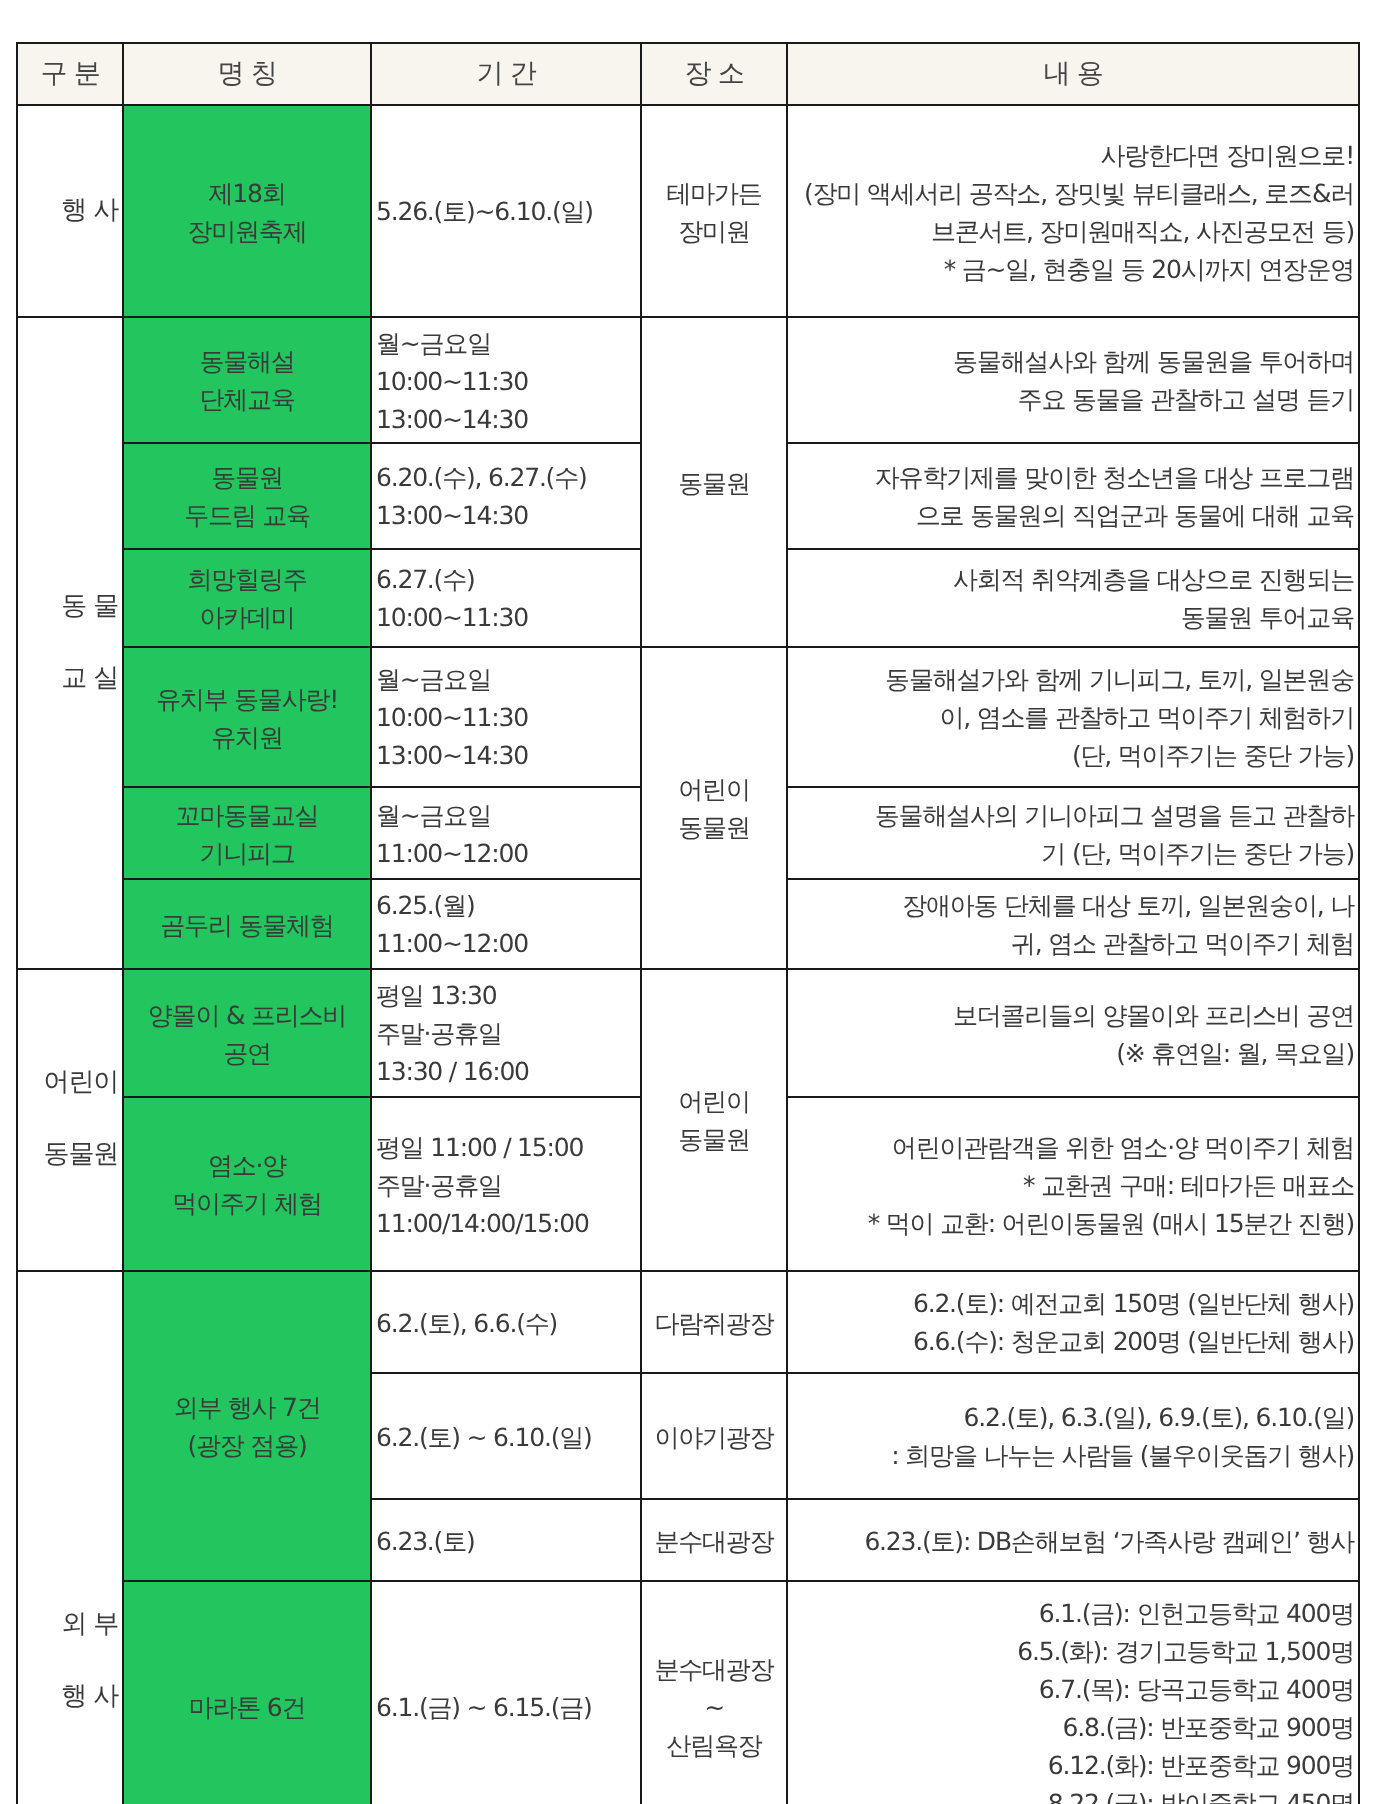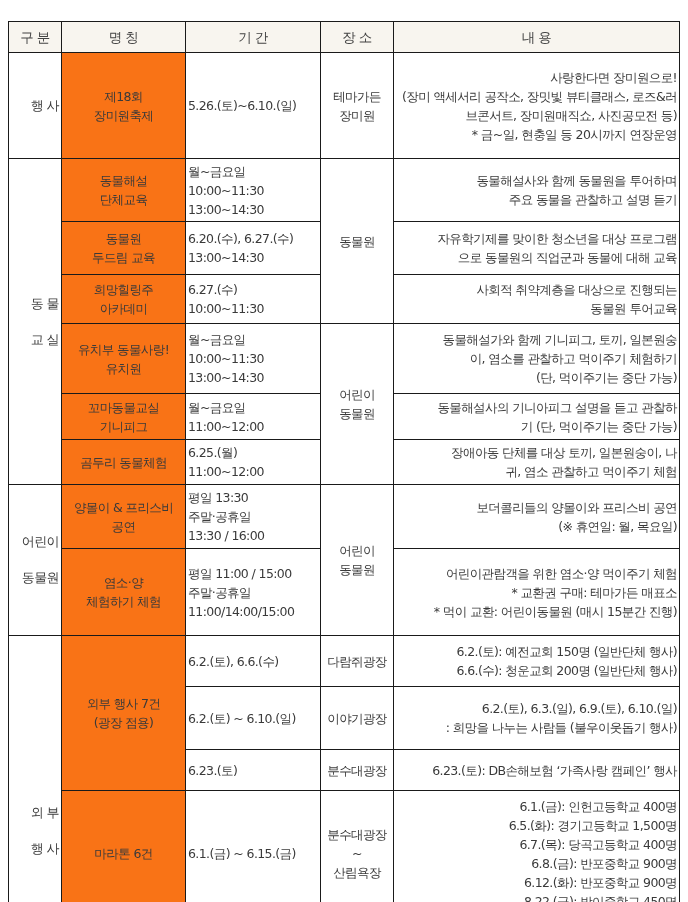--- a/index.html
+++ b/index.html
@@ -13,21 +13,21 @@
   }
   table.sched td, table.sched th {
     border: 1.2px solid #1a1a1a;
     padding: 0 2px;
     vertical-align: middle;
     line-height: 19px;
     font-weight: normal;
   }
   table.sched th { background: #f8f5ef; font-size: 13.5px; height: 30px; text-align: center; color: #444; }
   .c-cat { text-align: right; font-size: 13px; }
-  .c-name { text-align: center; background: #f97316; }
+  .c-name { text-align: center; background: #22c55e; }
   .c-period { white-space: nowrap; }
   .c-place { text-align: center; margin-left: 16px; }
   .c-desc { text-align: right; padding-left: 1px; }
   .line { display: block; }
   .cat-text { display: block; line-height: 36px; }
 </style>
 </head>
 <body>
 
 <table class="sched">
@@ -188,21 +188,21 @@
         <span class="line">동물원</span>
       </td>
       <td class="c-desc">
         <span class="line">보더콜리들의 양몰이와 프리스비 공연</span>
         <span class="line">(※ 휴연일: 월, 목요일)</span>
       </td>
     </tr>
     <tr style="height:87px">
       <td class="c-name">
         <span class="line">염소·양</span>
-        <span class="line">체험하기 체험</span>
+        <span class="line">먹이주기 체험</span>
       </td>
       <td class="c-period">
         <span class="line">평일 11:00 / 15:00</span>
         <span class="line">주말·공휴일</span>
         <span class="line">11:00/14:00/15:00</span>
       </td>
       <td class="c-desc">
         <span class="line">어린이관람객을 위한 염소·양 먹이주기 체험</span>
         <span class="line">* 교환권 구매: 테마가든 매표소</span>
         <span class="line">* 먹이 교환: 어린이동물원 (매시 15분간 진행)</span>

